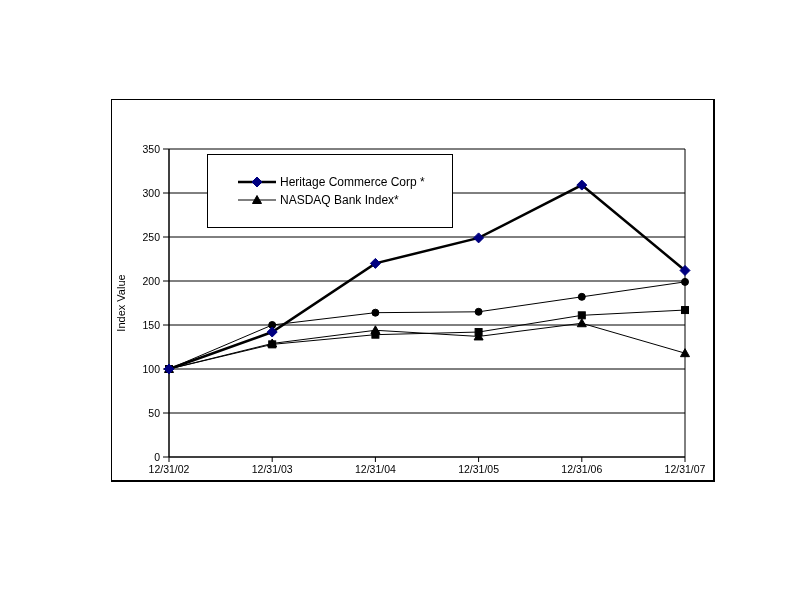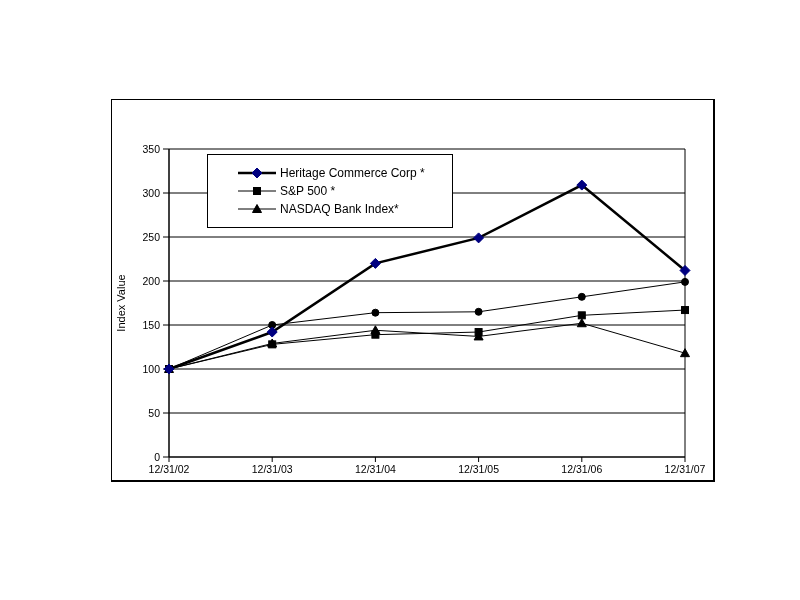--- a/index.html
+++ b/index.html
@@ -105,27 +105,20 @@
 
     <div class="legend">
       <div class="legend-row">
         <svg class="swatch" id="sw0" width="42" height="14">
             <line x1="2" y1="7" x2="40" y2="7" stroke="#000000" stroke-width="2.5"></line>
             <path d="M 21 2 L 26 7 L 21 12 L 16 7 Z" fill="#000080" stroke="#000080"></path>
           </svg>
         <span class="legend-label">Heritage Commerce Corp *</span>
       </div>
       <div class="legend-row">
-        <svg class="swatch" id="sw1" width="42" height="14">
-            <line x1="2" y1="7" x2="40" y2="7" stroke="#000000" stroke-width="1"></line>
-            <rect x="17.5" y="3.5" width="7" height="7" fill="#000000" stroke="#000000"></rect>
-          </svg>
-        <span class="legend-label">S&amp;P 500 *</span>
-      </div>
-      <div class="legend-row">
         <svg class="swatch" id="sw3" width="42" height="14">
             <line x1="2" y1="7" x2="40" y2="7" stroke="#000000" stroke-width="1"></line>
             <path d="M 21 2.5 L 25.5 10.5 L 16.5 10.5 Z" fill="#000000" stroke="#000000"></path>
           </svg>
         <span class="legend-label">NASDAQ Bank Index*</span>
       </div>
     </div>
   </div>
 </div>
 

